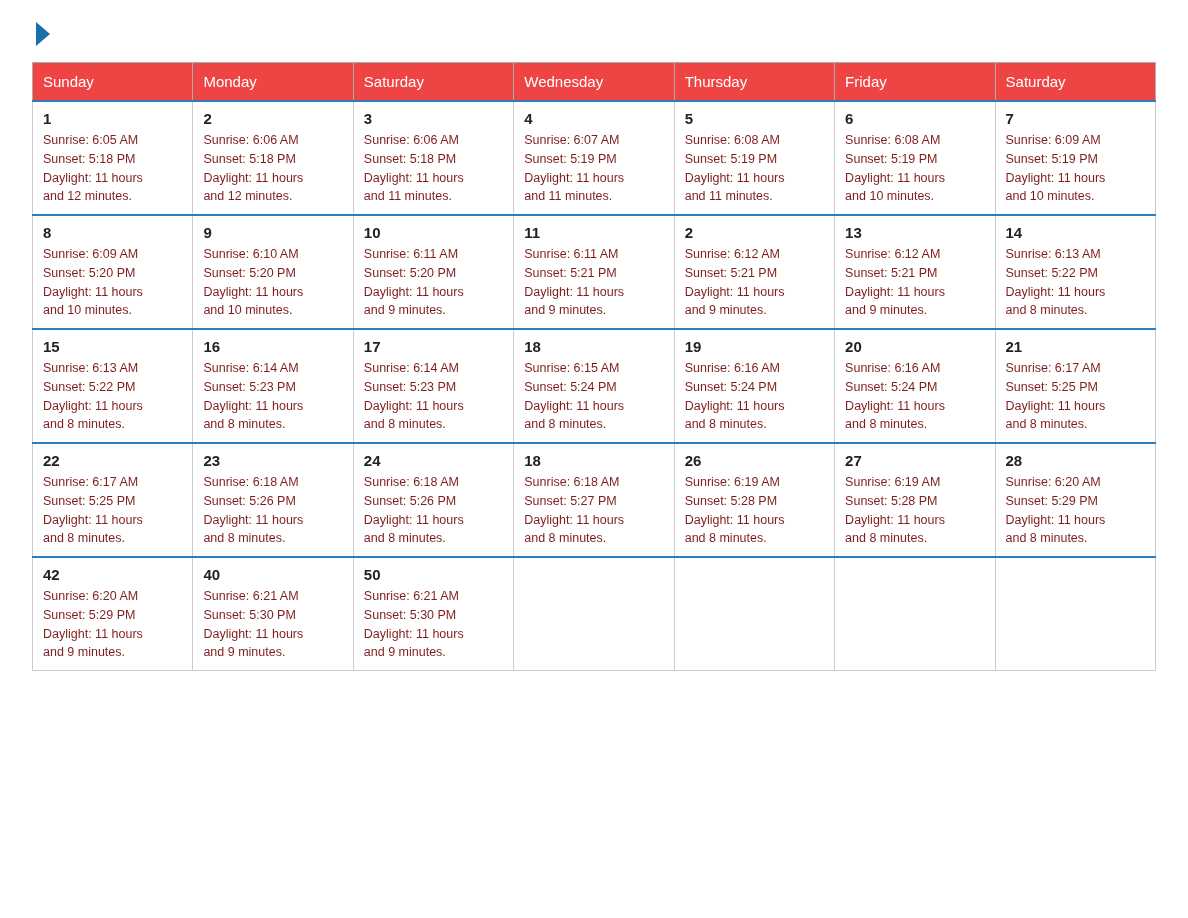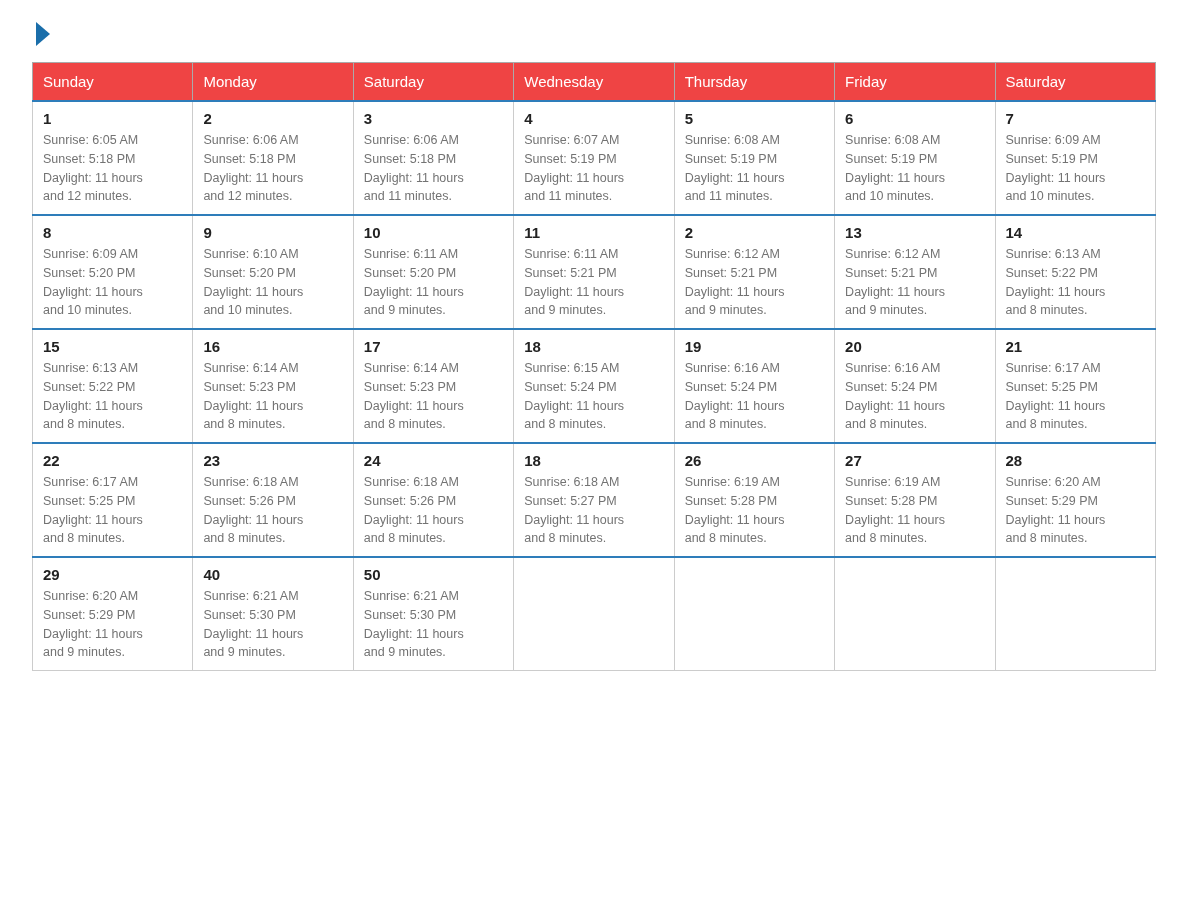--- a/index.html
+++ b/index.html
@@ -84,21 +84,21 @@
     .day-number {
       font-size: 15px;
       font-weight: bold;
       color: #222;
       display: block;
       margin-bottom: 4px;
     }
     .day-info {
       font-size: 12.5px;
       line-height: 1.5;
-      color: #737373;
+      color: #7f1d1d;
     }
     .empty-cell {
       background: #fff;
     }
     tr.week-row td {
       border-top: 2px solid #2e7dba;
     }
   </style>
 </head>
 <body>
@@ -245,21 +245,21 @@
           <span class="day-number">27</span>
           <div class="day-info">Sunrise: 6:19 AM<br>Sunset: 5:28 PM<br>Daylight: 11 hours<br>and 8 minutes.</div>
         </td>
         <td>
           <span class="day-number">28</span>
           <div class="day-info">Sunrise: 6:20 AM<br>Sunset: 5:29 PM<br>Daylight: 11 hours<br>and 8 minutes.</div>
         </td>
       </tr>
       <tr class="week-row">
         <td>
-          <span class="day-number">29</span>
+          <span class="day-number">42</span>
           <div class="day-info">Sunrise: 6:20 AM<br>Sunset: 5:29 PM<br>Daylight: 11 hours<br>and 9 minutes.</div>
         </td>
         <td>
           <span class="day-number">40</span>
           <div class="day-info">Sunrise: 6:21 AM<br>Sunset: 5:30 PM<br>Daylight: 11 hours<br>and 9 minutes.</div>
         </td>
         <td>
           <span class="day-number">50</span>
           <div class="day-info">Sunrise: 6:21 AM<br>Sunset: 5:30 PM<br>Daylight: 11 hours<br>and 9 minutes.</div>
         </td>

